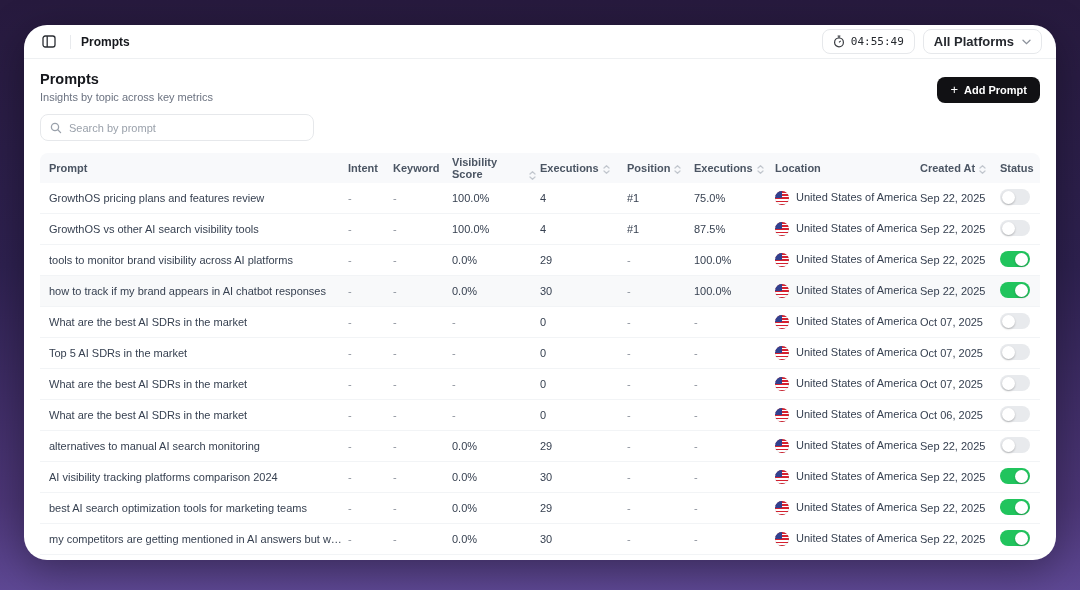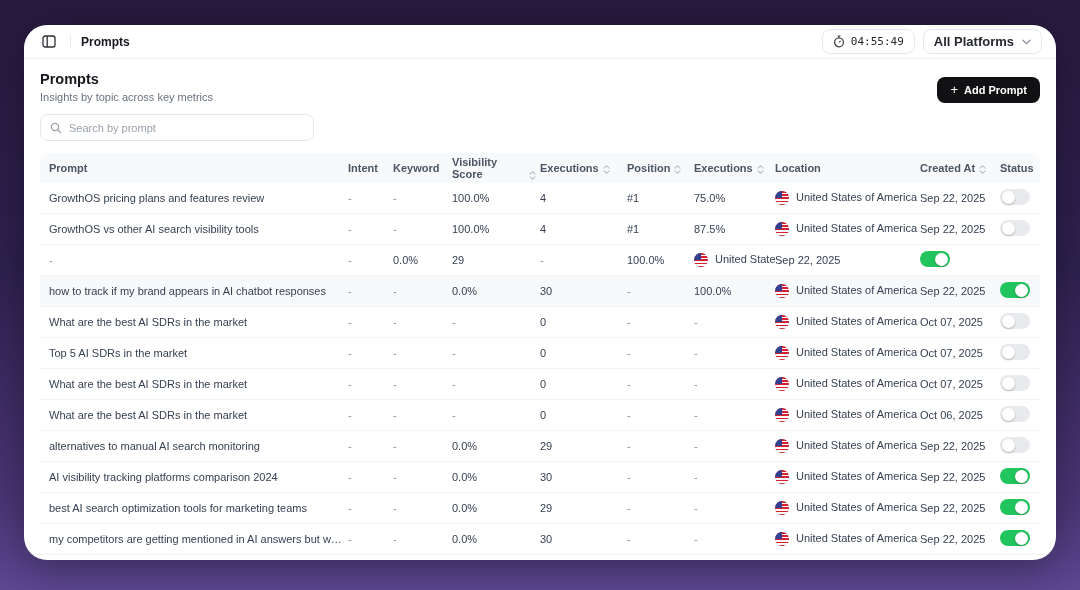--- a/index.html
+++ b/index.html
@@ -216,20 +216,21 @@
     <div class="td">87.5%</div>
     <div class="td loc">
       <span class="flag"></span>
       <span>United States of America</span>
     </div>
     <div class="td">Sep 22, 2025</div>
     <div class="td"><span class="toggle off"><span class="knob"></span></span></div>
   </div>
 
   <div class="trow">
+    <div class="td">tools to monitor brand visibility across AI platforms</div>
     <div class="td dash">-</div>
     <div class="td dash">-</div>
     <div class="td">0.0%</div>
     <div class="td">29</div>
     <div class="td dash">-</div>
     <div class="td">100.0%</div>
     <div class="td loc">
       <span class="flag"></span>
       <span>United States of America</span>
     </div>

